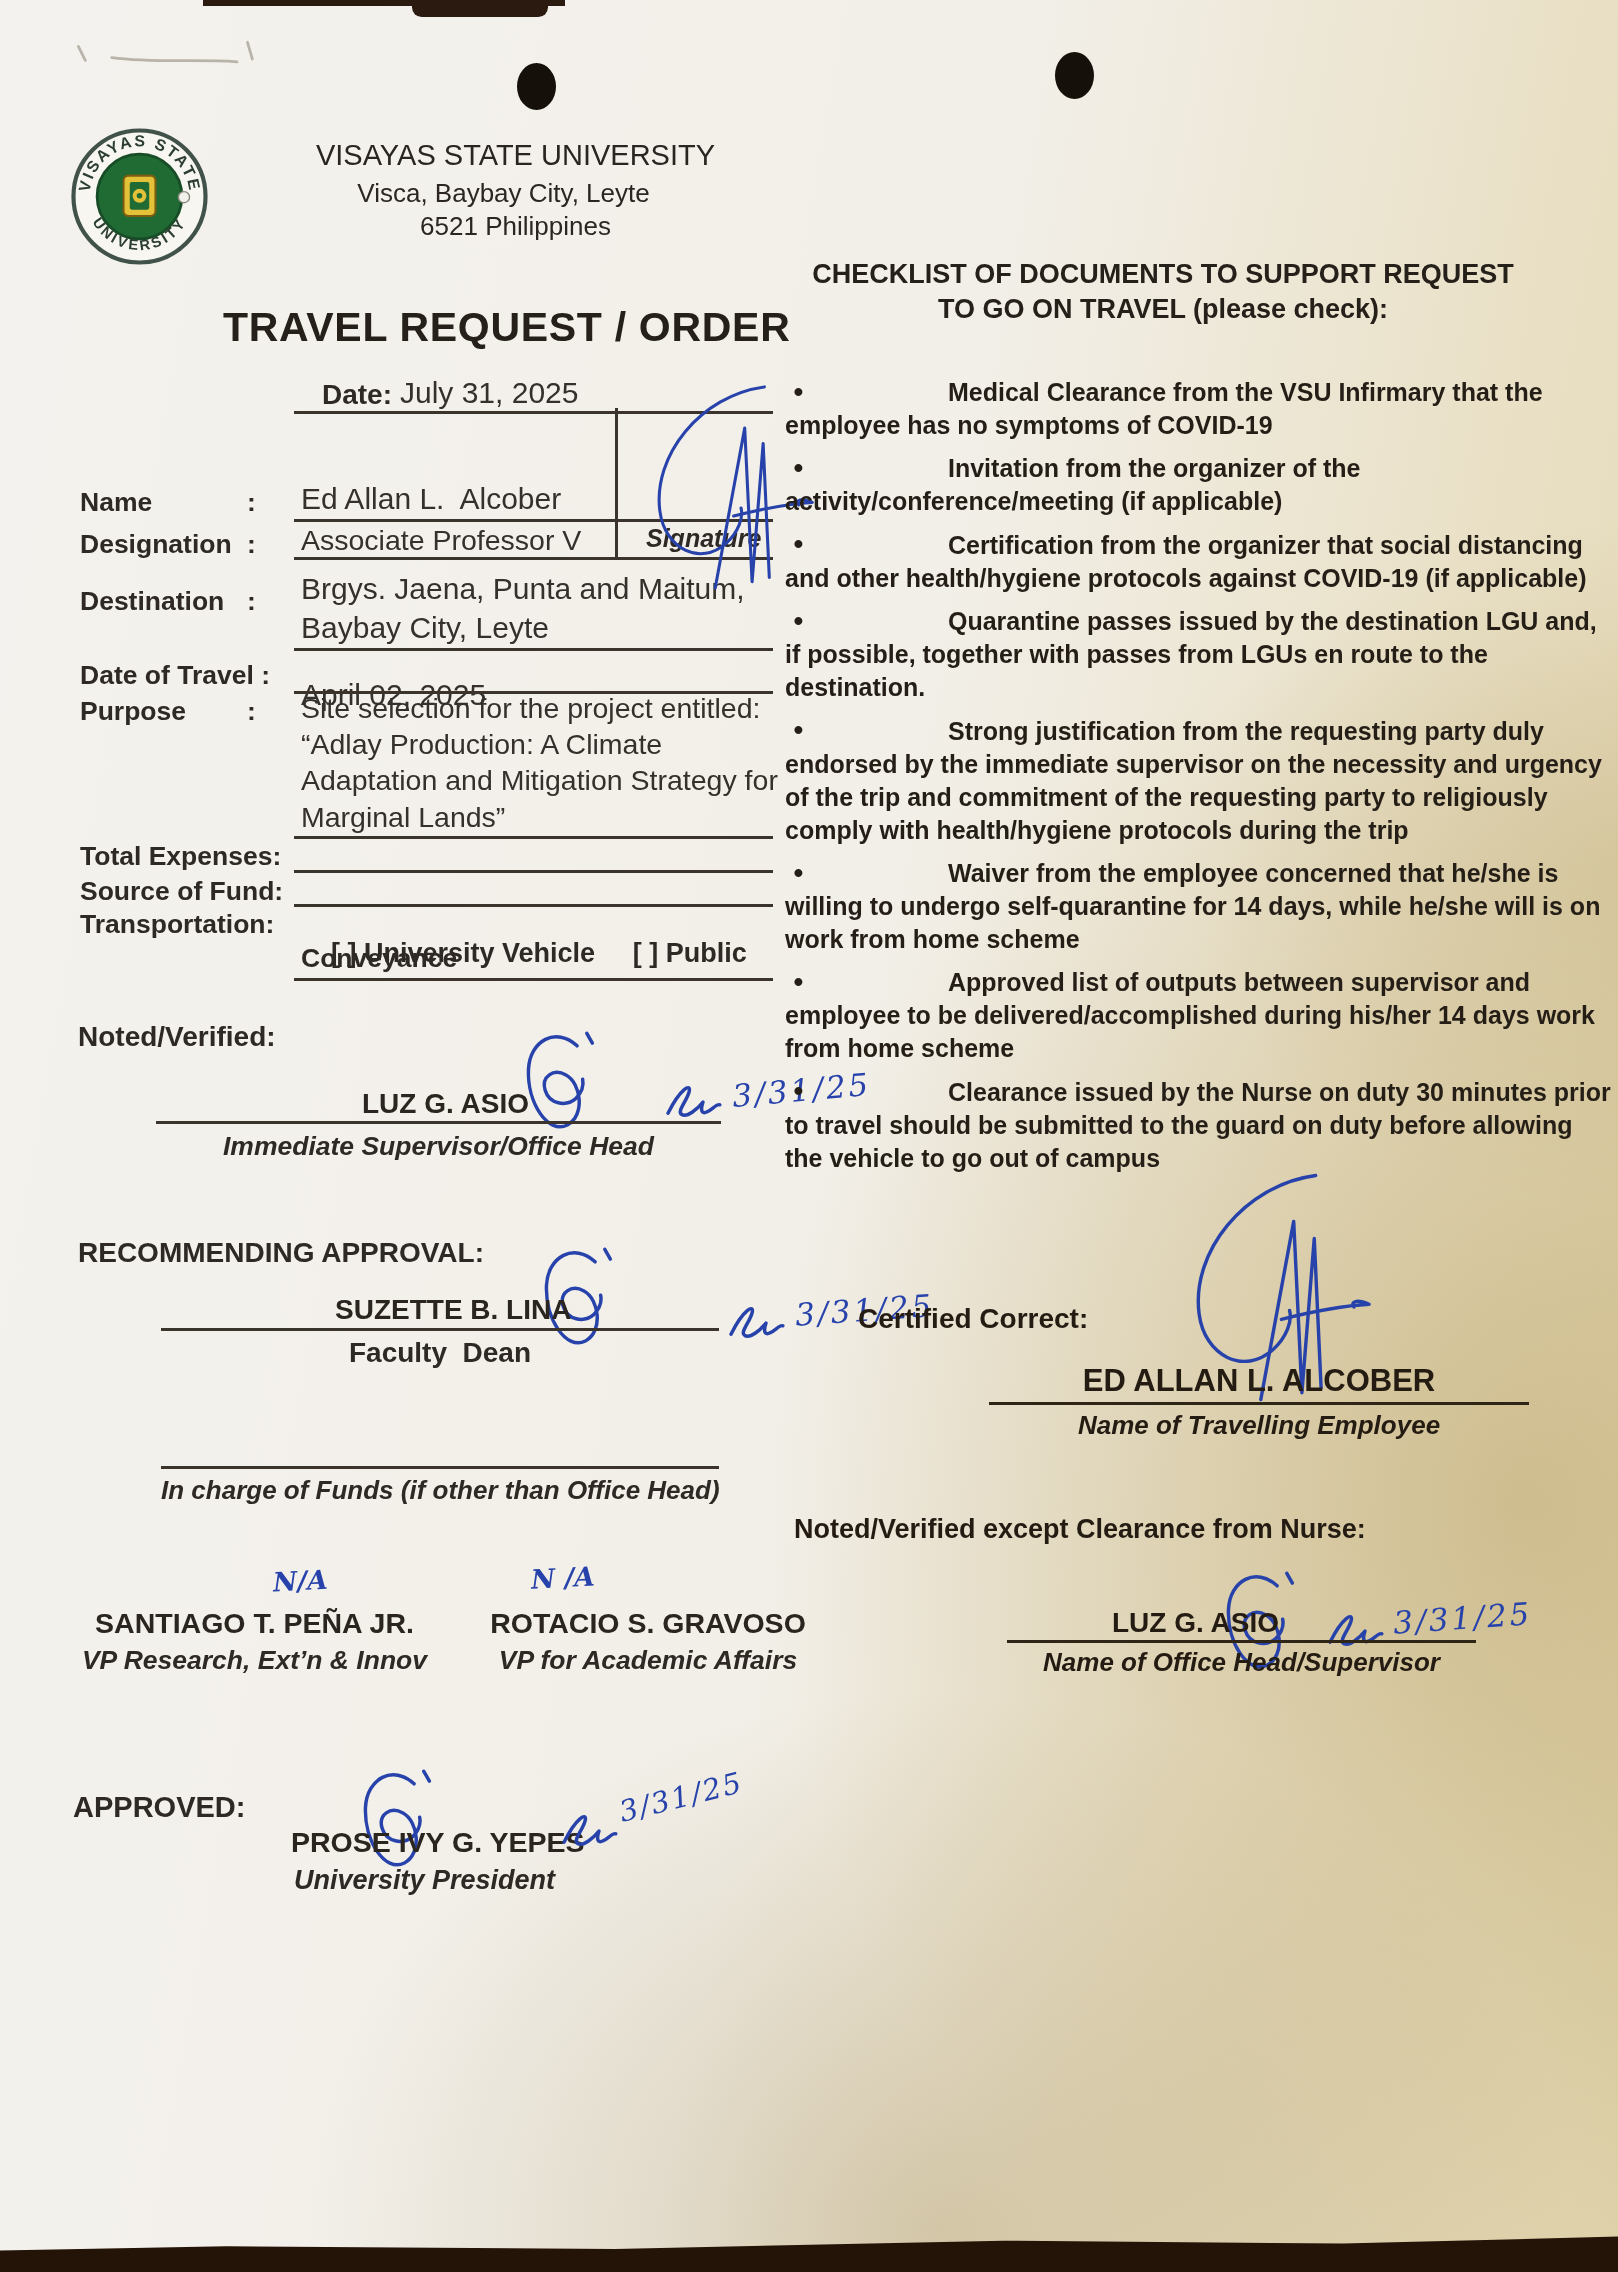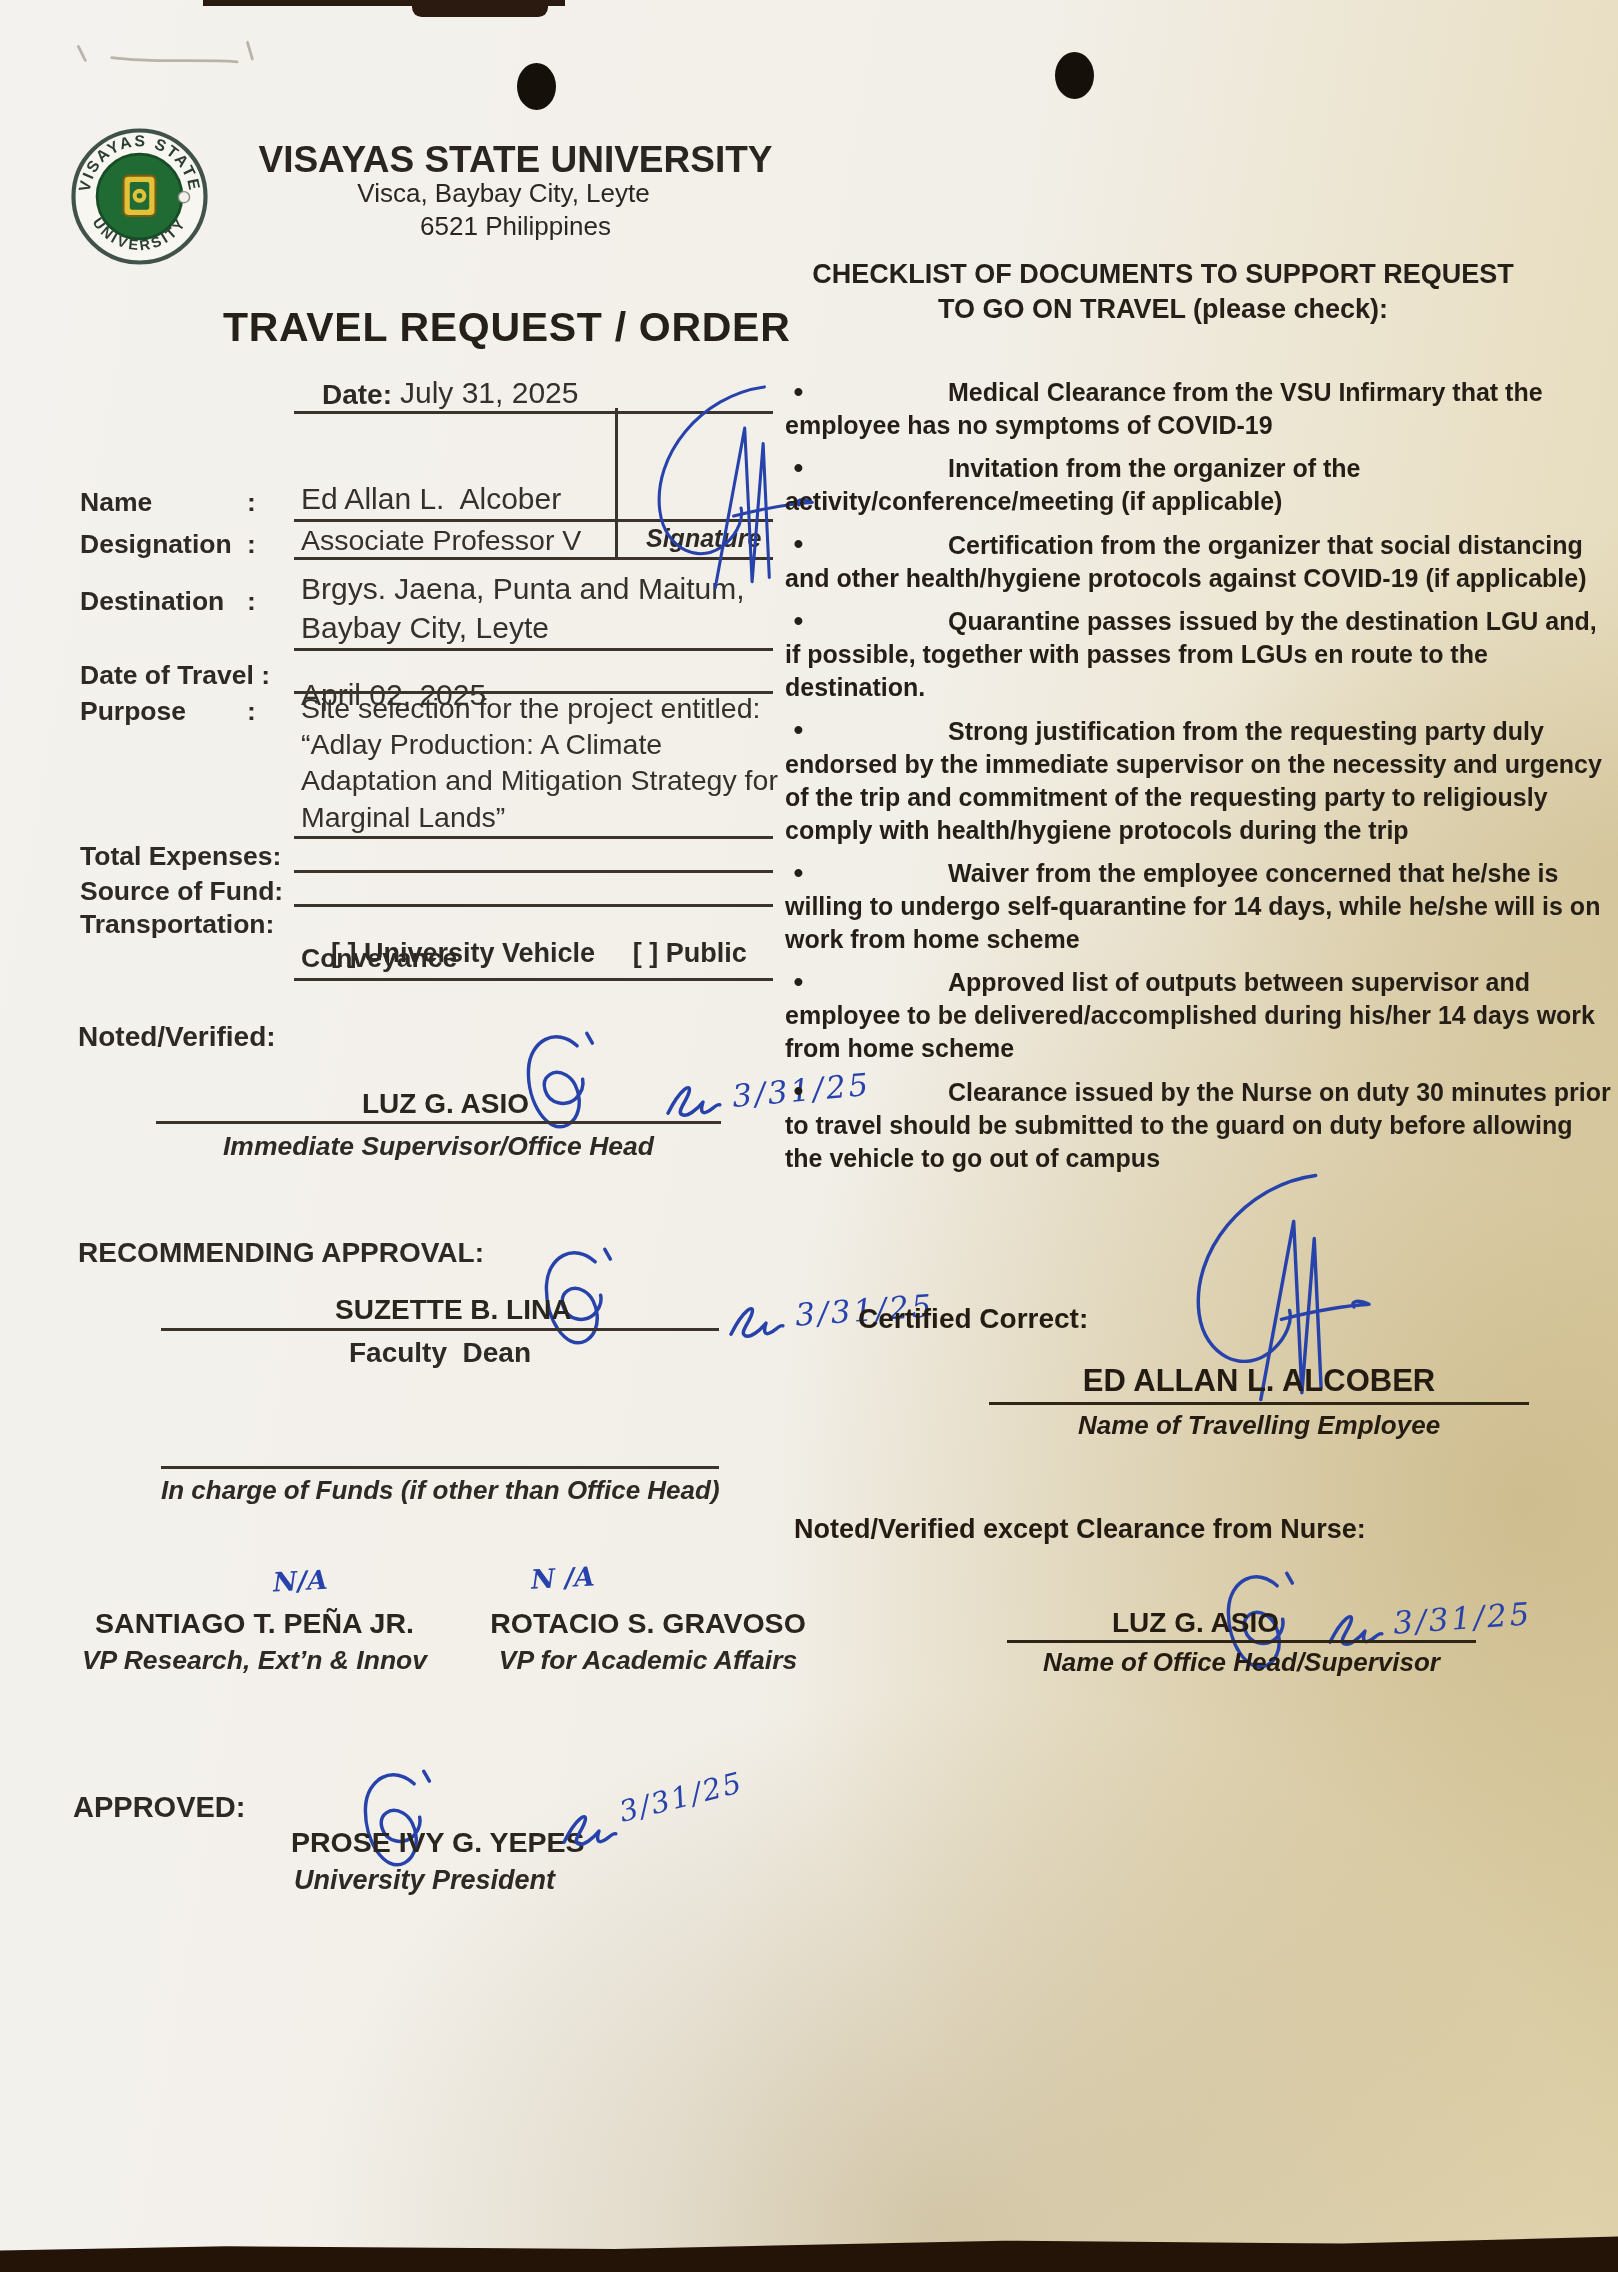--- a/index.html
+++ b/index.html
@@ -59,21 +59,21 @@
     <rect x="86" y="79" width="28" height="40" rx="3" fill="#1f6b33"></rect>
     <circle cx="100" cy="99" r="10" fill="#e3c23a"></circle>
     <circle cx="100" cy="99" r="4" fill="#1f6b33"></circle>
     <circle cx="164" cy="101" r="8" fill="#f2f0e8" stroke="#8a8a80" stroke-width="2"></circle>
   </svg>
 
   <svg class="abs" style="left:70px;top:38px;" width="348" height="42" viewBox="0 0 500 60">
     <path d="M12,12 L22,32 M60,28 C120,36 180,30 240,34 M255,6 L262,30" stroke="#b9b4aa" stroke-width="4" fill="none" stroke-linecap="round"></path>
   </svg>
 
-  <div class="t" style="left:237px;top:139px;width:557px;text-align:center;font-weight:bold;font-size:37px;color:#2a2521;">VISAYAS STATE UNIVERSITY</div>
+  <div class="t" style="left:237px;top:139px;width:557px;text-align:center;font-weight:normal;font-size:29px;color:#2a2521;">VISAYAS STATE UNIVERSITY</div>
   <div class="t" style="left:225px;top:178px;width:557px;text-align:center;font-size:26px;">Visca, Baybay City, Leyte</div>
   <div class="t" style="left:237px;top:211px;width:557px;text-align:center;font-size:26px;">6521 Philippines</div>
 
   <div class="t" style="left:223px;top:304px;width:557px;text-align:center;font-weight:bold;font-size:41px;letter-spacing:0.7px;color:#252019;">TRAVEL REQUEST / ORDER</div>
 
   <div class="t lbl" style="left:322px;top:379px;font-size:28px;">Date:</div>
   <div class="t val" style="left:400px;top:376px;">July 31, 2025</div>
   <div class="uline" style="left:294px;top:411px;width:479px;"></div>
 
   <div class="t lbl" style="left:80px;top:487px;">Name</div>

